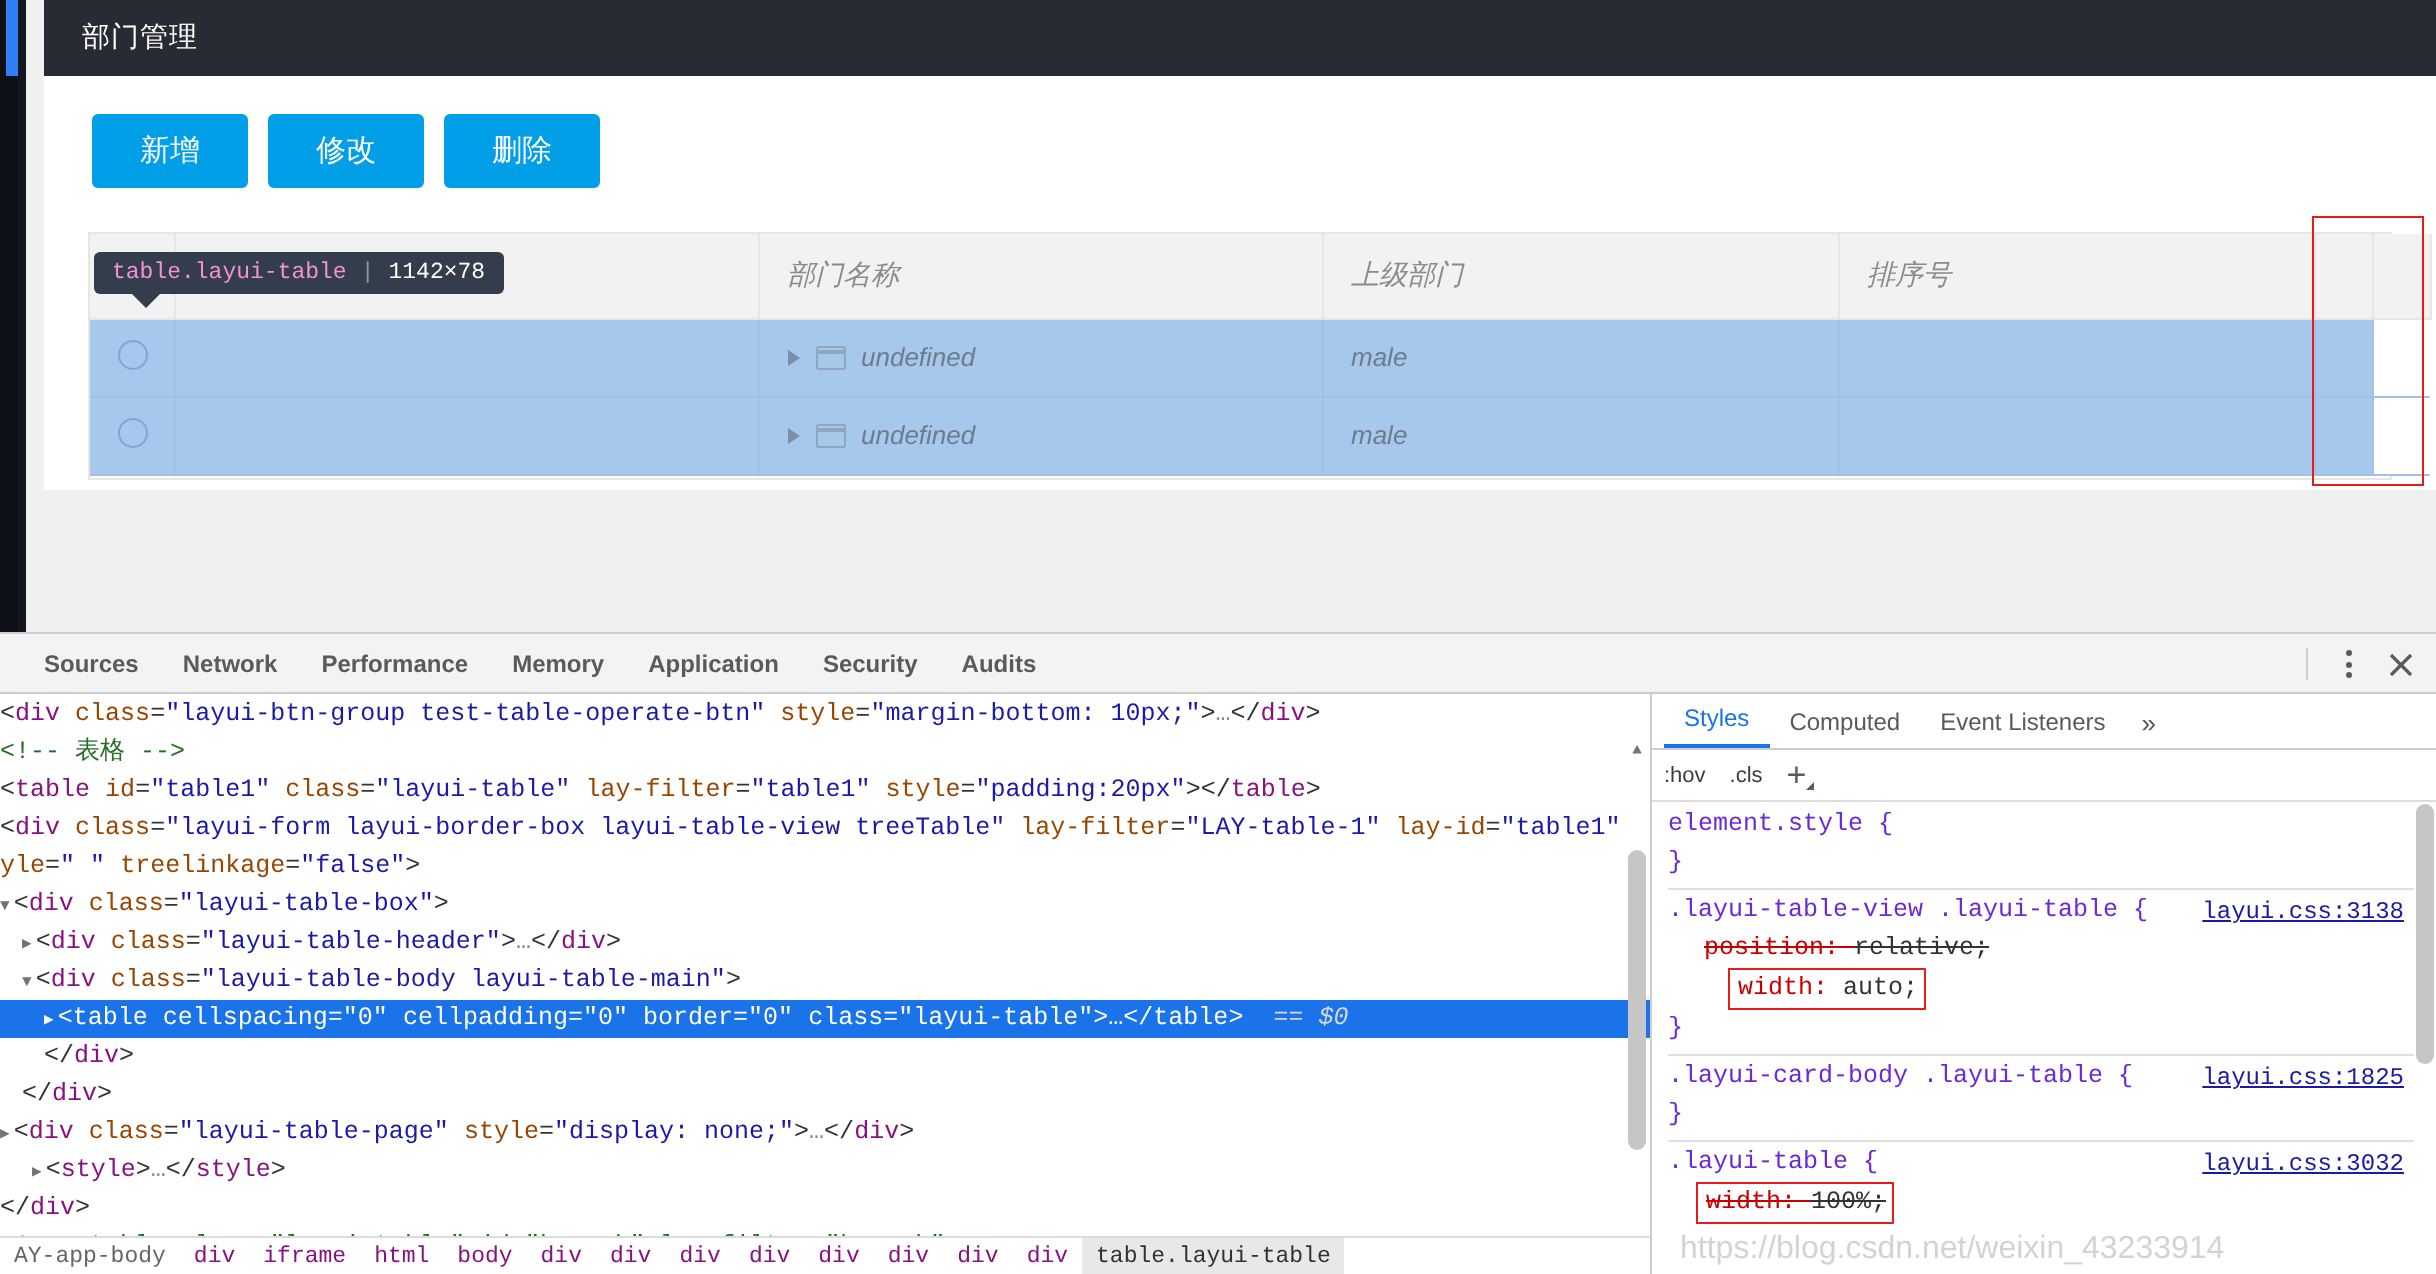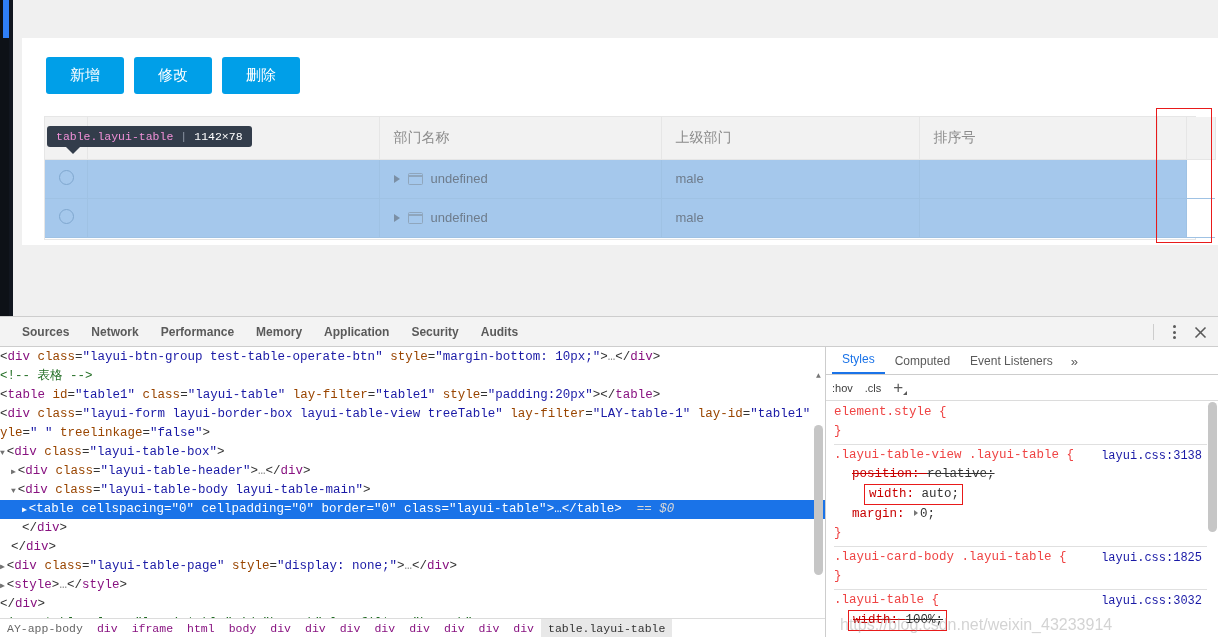--- a/index.html
+++ b/index.html
@@ -36,21 +36,21 @@
     background: #009fe8; color: #ffffff; font-size: 15px;
     display: flex; align-items: center; justify-content: center;
     cursor: pointer; padding: 0 14px; font-family: "Liberation Sans", sans-serif;
   }
 
   
   .table-wrap {
     position: absolute; left: 22px; top: 78px; width: 1152px; height: 124px;
     border: 1px solid #e6e6e6; background: #fff;
   }
-  .tbl { width: 100%; border-collapse: collapse; table-layout: fixed; }
+  .tbl { width: 100%; border-collapse: collapse; table-layout: fixed; font-style: italic; }
   .tbl th {
     background: #f2f2f2; height: 42px; font-weight: normal; font-size: 14px;
     color: #8b8b8b; text-align: left; padding: 0 14px;
     border-right: 1px solid #e6e6e6; border-bottom: 1px solid #e6e6e6;
   }
   .tbl td {
     height: 39px; font-size: 13px; color: #6e7c8c; padding: 0 14px;
     border-right: 1px solid #9fc2e4; border-bottom: 1px solid #9fc2e4;
     background: #a5c8ec;
   }
@@ -169,22 +169,22 @@
   .sp-hov, .sp-cls { font-size: 11px; color: #3c3c3c; padding: 0 6px; cursor: pointer; }
   .sp-plus { font-size: 17px; color: #5a5a5a; padding: 0 6px; cursor: pointer; line-height: 1; position: relative; }
   .sp-plus:after { content:""; position:absolute; right:2px; bottom:1px; border-left:4px solid transparent; border-bottom:4px solid #5a5a5a; }
 
   .sp-rules {
     position: absolute; left: 0; top: 55px; right: 11px; bottom: 0; overflow: hidden;
     font-family: "Liberation Mono", monospace; font-size: 12.5px; line-height: 19px; padding-left: 8px;
   }
   .rule { padding: 1px 0 3px; border-bottom: 1px solid #e0e0e0; position: relative; }
   .rule.noline { border-bottom: none; }
-  .sel-name { color: #ef4444; }
-  .src-link { position: absolute; right: 5px; top: 1px; color: #1a1aa6; font-size: 12px; }
+  .sel-name { color: #6d28d9; }
+  .src-link { position: absolute; right: 5px; top: 1px; color: #1a1aa6; text-decoration: underline; font-size: 12px; }
   .prop { color: #c80000; padding-left: 18px; }
   .val { color: #333333; }
   .strike { text-decoration: line-through; }
   .redbox-inline { border: 1.5px solid #e81a1a; display: inline-block; padding: 0 3px 0 0; margin-left: 14px; }
   .disc { display:inline-block; width:0;height:0;border-left:4px solid #777;border-top:3px solid transparent;border-bottom:3px solid transparent; vertical-align:1px; margin:0 2px;}
 
   .sp-scrollbar { position: absolute; right: 1px; top: 55px; width: 9px; height: 236px; }
   .sp-scrollbar .thumb { position: absolute; top: 0; left: 0; width: 9px; height: 130px; background: #c6c6c6; border-radius: 5px; }
 
   .watermark {
@@ -198,20 +198,23 @@
 
 <div id="root">
 
   <div class="left-rail">
     <div class="left-rail-dark2"></div>
     <div class="left-rail-accent"></div>
   </div>
 
   <div class="page">
 
+    <div class="topbar">
+      <div class="topbar-title">部门管理</div>
+    </div>
 
     <div class="content-card">
 
       <div class="btn-group">
         <button class="btn">新增</button>
         <button class="btn">修改</button>
         <button class="btn">删除</button>
       </div>
 
       <div class="table-wrap">
@@ -313,21 +316,21 @@
           <div class="ln"><span style="padding-left: 0px;"><span class="punc">&lt;</span><span class="tagn">table</span><span class="punc"> </span><span class="attrn">id</span><span class="punc">=</span><span class="attrv">"table1"</span><span class="punc"> </span><span class="attrn">class</span><span class="punc">=</span><span class="attrv">"layui-table"</span><span class="punc"> </span><span class="attrn">lay-filter</span><span class="punc">=</span><span class="attrv">"table1"</span><span class="punc"> </span><span class="attrn">style</span><span class="punc">=</span><span class="attrv">"padding:20px"</span><span class="punc">&gt;&lt;/</span><span class="tagn">table</span><span class="punc">&gt;</span></span></div>
           <div class="ln"><span style="padding-left: 0px;"><span class="punc">&lt;</span><span class="tagn">div</span><span class="punc"> </span><span class="attrn">class</span><span class="punc">=</span><span class="attrv">"layui-form layui-border-box layui-table-view treeTable"</span><span class="punc"> </span><span class="attrn">lay-filter</span><span class="punc">=</span><span class="attrv">"LAY-table-1"</span><span class="punc"> </span><span class="attrn">lay-id</span><span class="punc">=</span><span class="attrv">"table1"</span></span></div>
           <div class="ln"><span style="padding-left: 0px;"><span class="attrn">yle</span><span class="punc">=</span><span class="attrv">" "</span><span class="punc"> </span><span class="attrn">treelinkage</span><span class="punc">=</span><span class="attrv">"false"</span><span class="punc">&gt;</span></span></div>
           <div class="ln"><span style="padding-left: 0px;"><span class="arrow-r" style="font-size: 8px; margin-right: 2px;">▼</span><span class="punc">&lt;</span><span class="tagn">div</span><span class="punc"> </span><span class="attrn">class</span><span class="punc">=</span><span class="attrv">"layui-table-box"</span><span class="punc">&gt;</span></span></div>
           <div class="ln"><span style="padding-left: 11px;"><span class="arrow-r" style="font-size: 8px; margin-right: 2px;">▶</span><span class="punc">&lt;</span><span class="tagn">div</span><span class="punc"> </span><span class="attrn">class</span><span class="punc">=</span><span class="attrv">"layui-table-header"</span><span class="punc">&gt;</span><span class="ellip">…</span><span class="punc">&lt;/</span><span class="tagn">div</span><span class="punc">&gt;</span></span></div>
           <div class="ln"><span style="padding-left: 11px;"><span class="arrow-r" style="font-size: 8px; margin-right: 2px;">▼</span><span class="punc">&lt;</span><span class="tagn">div</span><span class="punc"> </span><span class="attrn">class</span><span class="punc">=</span><span class="attrv">"layui-table-body layui-table-main"</span><span class="punc">&gt;</span></span></div>
           <div class="ln sel"><span style="padding-left: 22px;"><span class="arrow-r" style="font-size: 8px; margin-right: 2px;">▶</span><span class="punc">&lt;</span><span class="tagn">table</span><span class="punc"> </span><span class="attrn">cellspacing</span><span class="punc">=</span><span class="attrv">"0"</span><span class="punc"> </span><span class="attrn">cellpadding</span><span class="punc">=</span><span class="attrv">"0"</span><span class="punc"> </span><span class="attrn">border</span><span class="punc">=</span><span class="attrv">"0"</span><span class="punc"> </span><span class="attrn">class</span><span class="punc">=</span><span class="attrv">"layui-table"</span><span class="punc">&gt;</span><span class="ellip">…</span><span class="punc">&lt;/</span><span class="tagn">table</span><span class="punc">&gt;</span><span class="mutedv">  == $0</span></span></div>
           <div class="ln"><span style="padding-left: 22px;"><span class="punc">&lt;/</span><span class="tagn">div</span><span class="punc">&gt;</span></span></div>
           <div class="ln"><span style="padding-left: 11px;"><span class="punc">&lt;/</span><span class="tagn">div</span><span class="punc">&gt;</span></span></div>
           <div class="ln"><span style="padding-left: 0px;"><span class="arrow-r" style="font-size: 8px; margin-right: 2px;">▶</span><span class="punc">&lt;</span><span class="tagn">div</span><span class="punc"> </span><span class="attrn">class</span><span class="punc">=</span><span class="attrv">"layui-table-page"</span><span class="punc"> </span><span class="attrn">style</span><span class="punc">=</span><span class="attrv">"display: none;"</span><span class="punc">&gt;</span><span class="ellip">…</span><span class="punc">&lt;/</span><span class="tagn">div</span><span class="punc">&gt;</span></span></div>
-          <div class="ln"><span style="padding-left: 0px;"><span class="arrow-r" style="font-size: 8px; margin-right: 2px;">▶</span><span class="punc">&lt;</span><span class="tagn">style</span><span class="punc">&gt;</span><span class="ellip">…</span><span class="punc">&lt;/</span><span class="tagn">style</span><span class="punc">&gt;</span></span></div>
+          <div class="ln"><span style="padding-left: 16px;"><span class="arrow-r" style="font-size: 8px; margin-right: 2px;">▶</span><span class="punc">&lt;</span><span class="tagn">style</span><span class="punc">&gt;</span><span class="ellip">…</span><span class="punc">&lt;/</span><span class="tagn">style</span><span class="punc">&gt;</span></span></div>
           <div class="ln"><span style="padding-left: 0px;"><span class="punc">&lt;/</span><span class="tagn">div</span><span class="punc">&gt;</span></span></div>
           <div class="ln"><span style="padding-left: 0px;"><span class="cmt">&lt;!-- &lt;table class="layui-table" id="branch" lay-filter="branch"&gt;</span></span></div>
           <div class="ln"><span style="padding-left: 0px;"><span class="cmt">                    &lt;thead&gt;</span></span></div>
         </div>
 
       <div class="dom-scrollbar">
         <div class="scroll-arrow" style="top:-10px;">▲</div>
         <div class="thumb"></div>
         <div class="scroll-arrow" style="bottom:-10px;">▼</div>
       </div>
@@ -366,21 +369,20 @@
 
       <div class="sp-rules" id="sp-rules">
           <div class="rule">
             <div style="position: relative;"><span class="sel-name">element.style {</span></div>
             <div class="sel-name">}</div>
           </div>
           <div class="rule">
             <div style="position: relative;"><span class="sel-name">.layui-table-view .layui-table {</span><span class="src-link">layui.css:3138</span></div>
             <div><span style="padding-left: 18px; font-family: Liberation Mono, monospace;"><span class="prop strike" style="padding-left: 0px;">position: </span><span class="val strike">relative;</span></span></div>
             <div><span class="redbox-inline" style="margin-left: 30px;"><span class="prop" style="padding-left: 4px;">width: </span><span class="val">auto;</span></span></div>
-            <div><span style="padding-left: 18px;"><span class="prop" style="padding-left: 0px;">margin: </span><span class="disc"></span><span class="val">0;</span></span></div>
             <div class="sel-name">}</div>
           </div>
           <div class="rule">
             <div style="position: relative;"><span class="sel-name">.layui-card-body .layui-table {</span><span class="src-link">layui.css:1825</span></div>
             <div class="sel-name">}</div>
           </div>
           <div class="rule noline">
             <div style="position: relative;"><span class="sel-name">.layui-table {</span><span class="src-link">layui.css:3032</span></div>
             <div><span class="redbox-inline" style="margin-left: 14px;"><span class="prop strike" style="padding-left: 4px;">width: </span><span class="val strike">100%;</span></span></div>
           </div>

